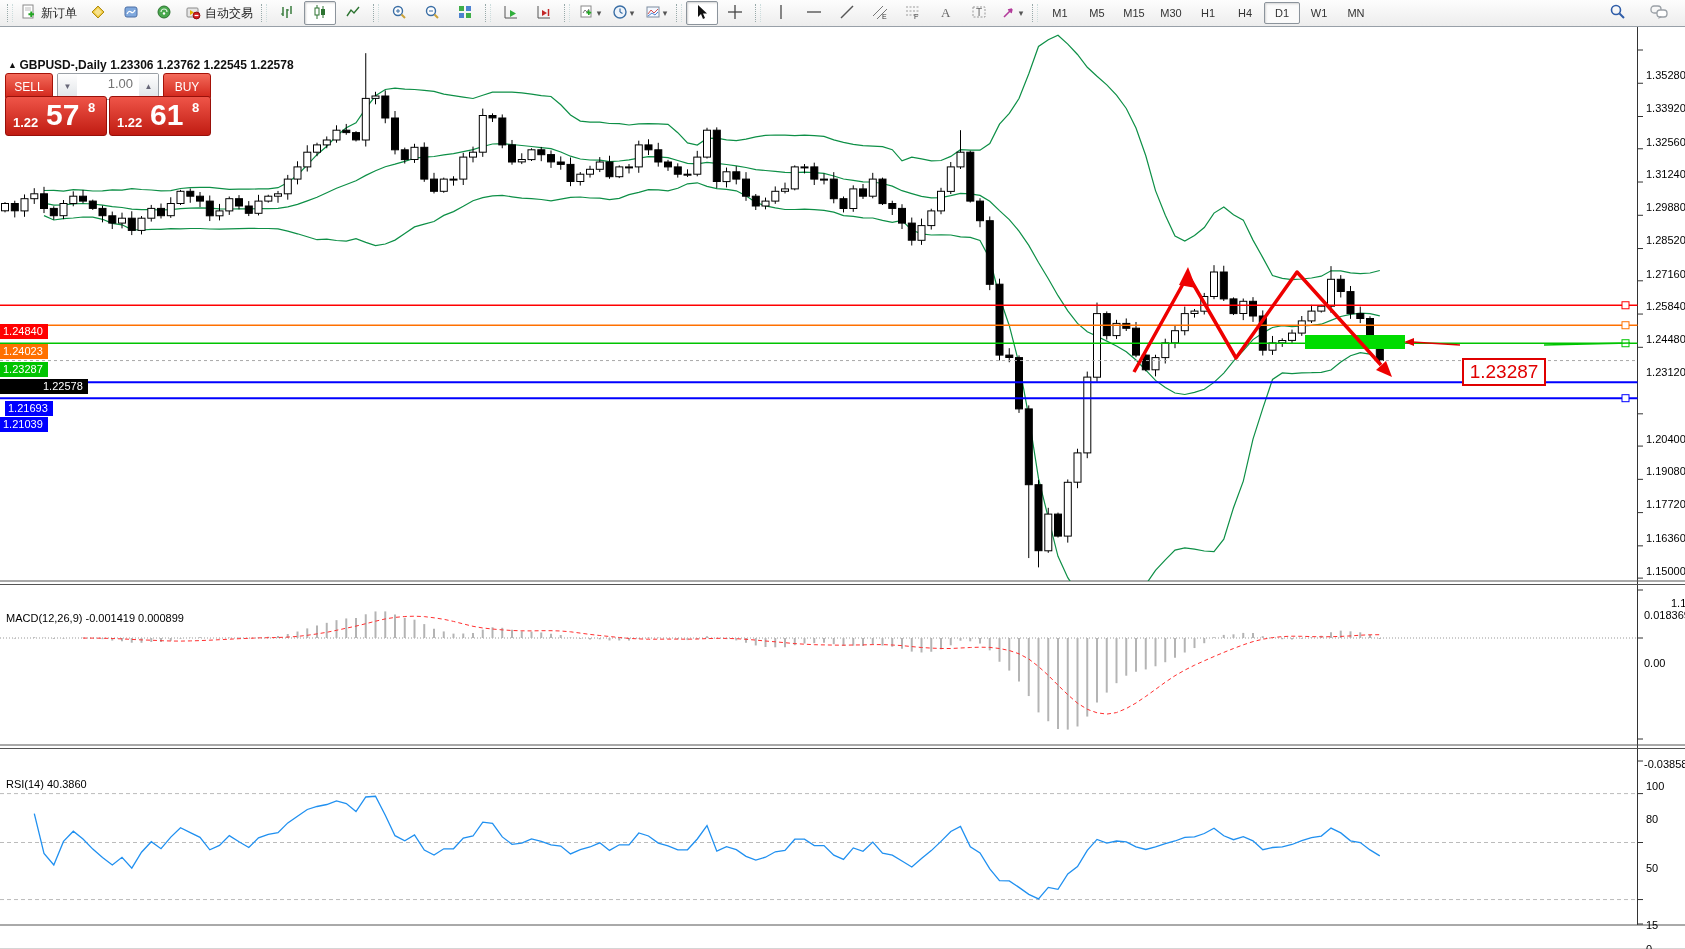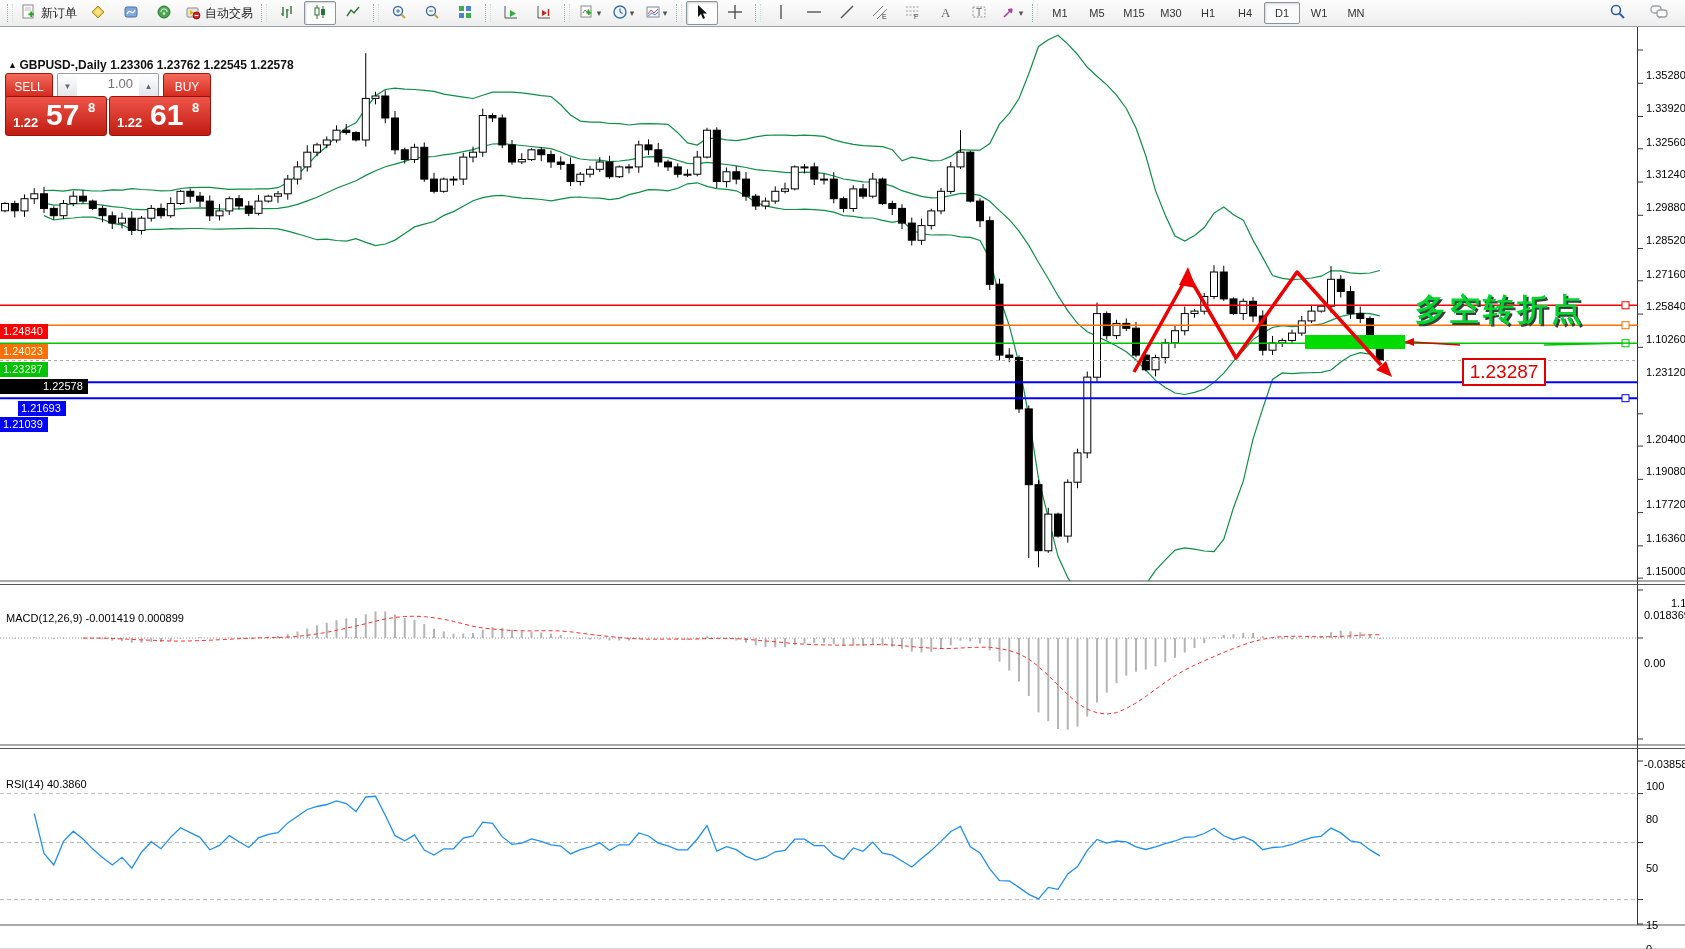--- a/index.html
+++ b/index.html
@@ -863,45 +863,44 @@
         <span class="small">1.22</span>
         <span class="big">61</span>
         <span class="sup">8</span>
       </div>
     </div>
   </div>
 
   <div class="panel-label" style="left:6px;top:585px;">MACD(12,26,9) -0.001419 0.000899</div>
   <div class="panel-label" style="left:6px;top:751px;">RSI(14) 40.3860</div>
 
-  <div class="turning">多空转折点</div>
   <div class="callout">1.23287</div>
 
   <div id="labels">
       <div class="lbl" style="left: 1646px; top: 42px;">1.35280</div>
       <div class="lbl" style="left: 1646px; top: 75.252px;">1.33920</div>
       <div class="lbl" style="left: 1646px; top: 108.504px;">1.32560</div>
       <div class="lbl" style="left: 1646px; top: 140.778px;">1.31240</div>
       <div class="lbl" style="left: 1646px; top: 174.03px;">1.29880</div>
       <div class="lbl" style="left: 1646px; top: 207.282px;">1.28520</div>
       <div class="lbl" style="left: 1646px; top: 240.534px;">1.27160</div>
       <div class="lbl" style="left: 1646px; top: 272.808px;">1.25840</div>
-      <div class="lbl" style="left: 1646px; top: 306.06px;">1.10260</div>
+      <div class="lbl" style="left: 1646px; top: 306.06px;">1.24480</div>
       <div class="lbl" style="left: 1646px; top: 339.312px;">1.23120</div>
       <div class="lbl" style="left: 1646px; top: 405.816px;">1.20400</div>
       <div class="lbl" style="left: 1646px; top: 438.09px;">1.19080</div>
       <div class="lbl" style="left: 1646px; top: 471.342px;">1.17720</div>
       <div class="lbl" style="left: 1646px; top: 504.594px;">1.16360</div>
       <div class="lbl" style="left: 1646px; top: 537.846px;">1.15000</div>
       <div class="lbl" style="left: 1646px; top: 570.12px; margin-left: 25px;">1.13680</div>
       <div class="chip" style="left: 0px; top: 296.758px; background: rgb(255, 0, 0);">1.24840</div>
       <div class="chip" style="left: 0px; top: 316.734px; background: rgb(255, 112, 0);">1.24023</div>
       <div class="chip" style="left: 0px; top: 334.729px; background: rgb(0, 196, 0);">1.23287</div>
       <div class="chip" style="left: 0px; top: 352.064px; background: rgb(0, 0, 0); padding-left: 43px;">1.22578</div>
-      <div class="chip" style="left: 18px; top: 373.702px; background: rgb(0, 0, 255);">1.21693</div>
+      <div class="chip" style="left: 5px; top: 373.702px; background: rgb(0, 0, 255);">1.21693</div>
       <div class="chip" style="left: 0px; top: 389.692px; background: rgb(0, 0, 255);">1.21039</div>
       <div class="lbl" style="left: 1644px; top: 582px;">0.018369</div>
       <div class="lbl" style="left: 1644px; top: 630px;">0.00</div>
       <div class="lbl" style="left: 1644px; top: 731px;">-0.038585</div>
       <div class="lbl" style="left: 1646px; top: 753px;">100</div>
       <div class="lbl" style="left: 1646px; top: 785.6px;">80</div>
       <div class="lbl" style="left: 1646px; top: 834.5px;">50</div>
       <div class="lbl" style="left: 1646px; top: 891.55px;">15</div>
       <div class="lbl" style="left: 1646px; top: 916px;">0</div>
     </div>

